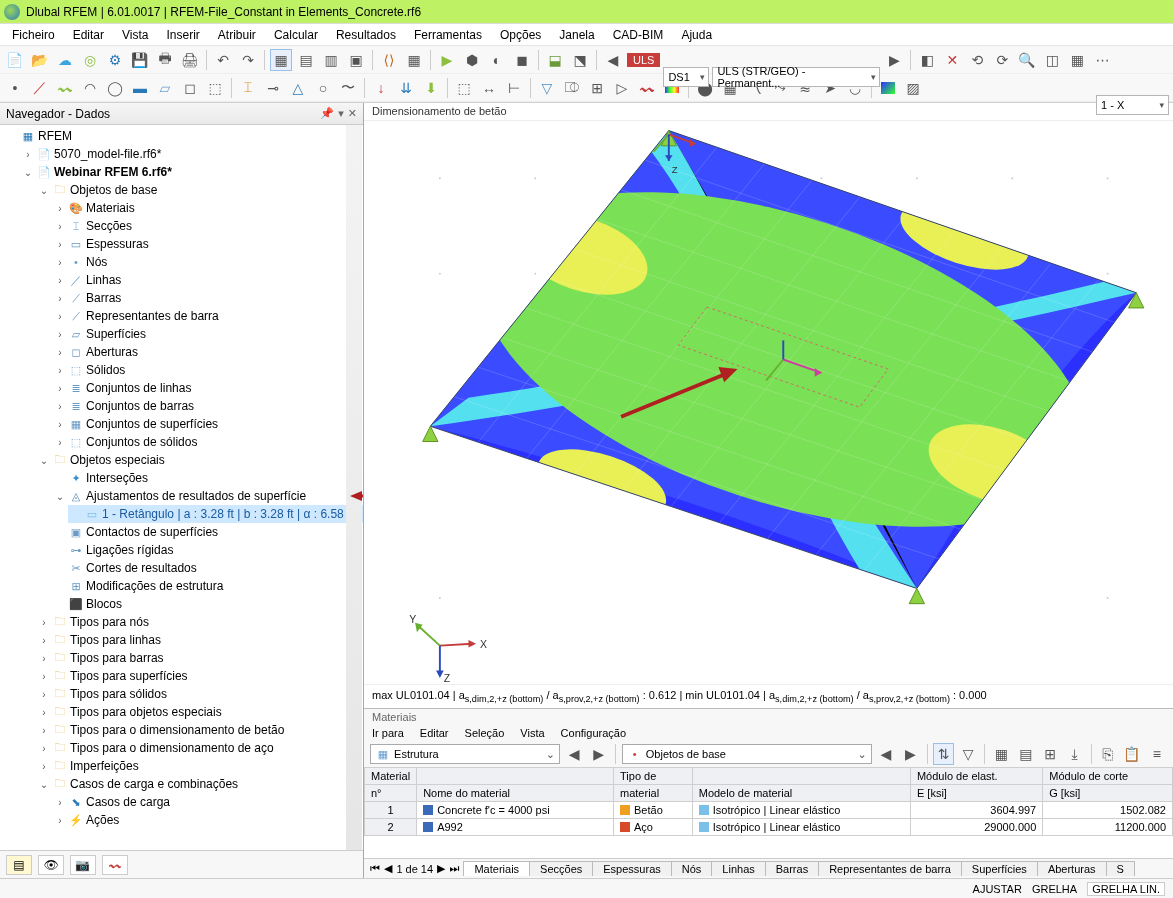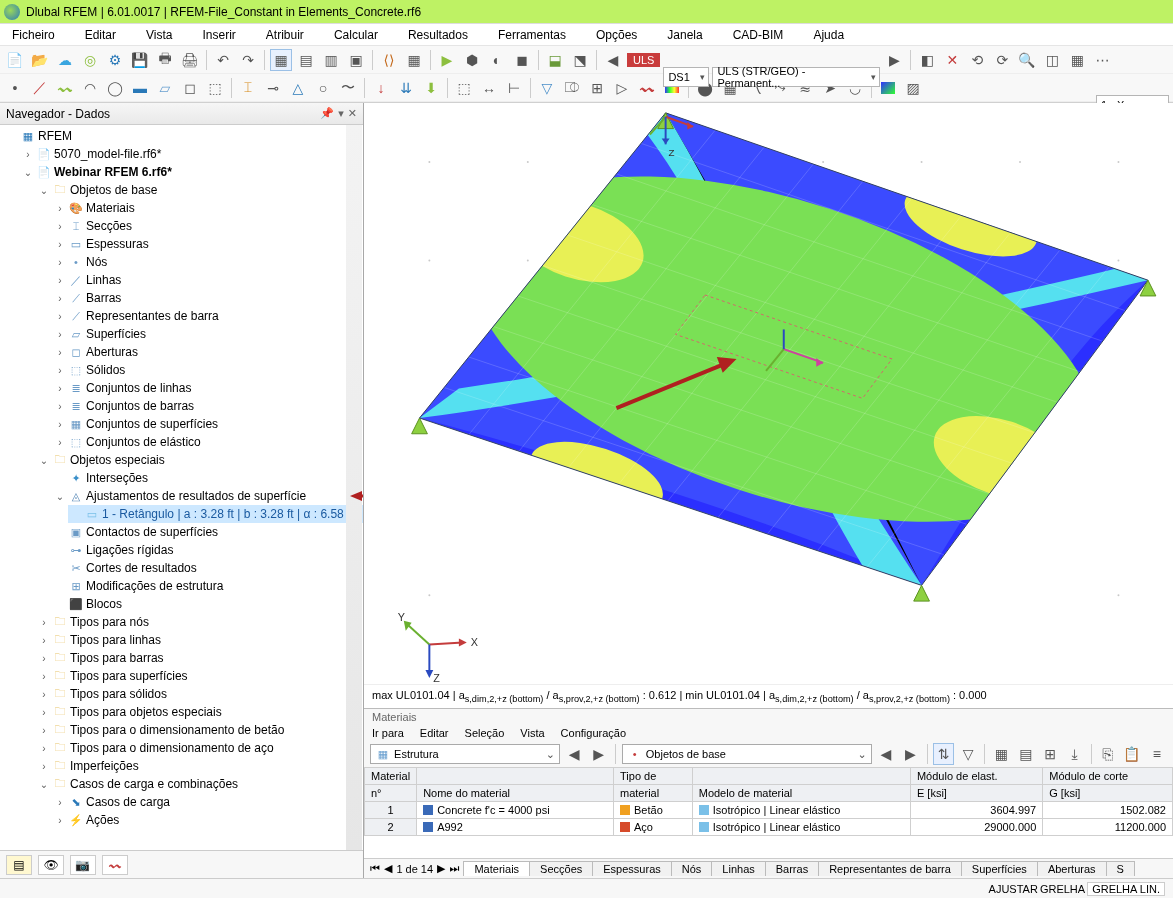--- a/index.html
+++ b/index.html
@@ -1,19 +1,19 @@
 <!DOCTYPE html>
 <html><head>
 <meta charset="utf-8">
 <style>
   * { box-sizing: border-box; font-family: "Segoe UI", Tahoma, sans-serif; }
   body { margin: 0; width: 1173px; height: 898px; overflow: hidden; background: #f0f0f0; color: #000; font-size: 12px; display: flex; flex-direction: column; }
   .titlebar { background: #bef264; height: 24px; display: flex; align-items: center; padding: 0 4px; gap: 6px; border-bottom: 1px solid #ddd;}
   .titlebar .icon { width: 16px; height: 16px; background: radial-gradient(circle at 40% 40%, #9ad85a, #2a79b8); border-radius: 50%; }
-  .menubar { background: #fff; height: 22px; display: flex; align-items: center; padding: 0 4px; gap: 14px; border-bottom: 1px solid #e5e5e5;}
+  .menubar { background: #fff; height: 22px; display: flex; align-items: center; padding: 0 4px; gap: 2px; border-bottom: 1px solid #e5e5e5;}
   .menubar span { padding: 2px 8px; cursor: default; }
   .toolbars { background: #f8f8f8; border-bottom: 1px solid #d0d0d0; }
   .toolbar-row { height: 28px; display: flex; align-items: center; padding: 0 4px; gap: 3px; border-bottom: 1px solid #eee;}
   .tbtn { width: 22px; height: 22px; display: flex; align-items: center; justify-content: center; border: 1px solid transparent; font-size: 14px; color: #555; cursor: pointer; }
   .tsep { width: 1px; height: 20px; background: #ccc; margin: 0 2px; }
   .uls-badge { background: #c93c3c; color: #fff; padding: 1px 6px; font-size: 11px; }
   .combo { height: 20px; border: 1px solid #b5b5b5; background: #fff; padding: 0 18px 0 4px; display: flex; align-items: center; font-size: 11px; position: relative; min-width: 30px; margin-top: 34px;}
   .combo::after { content: "▾"; position: absolute; right: 4px; font-size: 9px; color: #555;}
   .main-split { flex: 1; display: flex; min-height: 0; }
   
@@ -50,21 +50,21 @@
   table.grid th, table.grid td { border: 1px solid #cfcfcf; padding: 1px 6px; text-align: left; height: 17px; white-space: nowrap;}
   table.grid th { background: #eef0f3; font-weight: normal; }
   table.grid th.sub { background: #eef0f3; }
   .rowhead { background: #eef0f3; text-align: center !important; width: 30px;}
   .color-cell { display: flex; align-items: center; gap: 4px;}
   .swatch { width: 10px; height: 10px; display: inline-block;}
   .paginator { display: flex; align-items: center; gap: 4px; padding: 2px 6px; font-size: 11px; border-top: 1px solid #ccc; background: #f7f7f7;}
   .tabstrip { display: flex; flex: 1; overflow: hidden;}
   .tabstrip .tab { border: 1px solid #bbb; border-bottom: none; background: #f1f1f1; padding: 1px 10px; margin-right: -1px; cursor: pointer; font-size: 11px;}
   .tabstrip .tab.active { background: #fff; }
-  .app-status { height: 20px; background: #f7f7f7; border-top: 1px solid #ccc; display: flex; justify-content: flex-end; align-items: center; gap: 2px; padding: 0 8px; font-size: 11px;}
+  .app-status { height: 20px; background: #f7f7f7; border-top: 1px solid #ccc; display: flex; justify-content: flex-end; align-items: center; gap: 10px; padding: 0 8px; font-size: 11px;}
   
   .red-arrow { position: absolute; pointer-events: none; }
   .scroll-hint { position: absolute; right: 1px; top: 0; bottom: 0; width: 16px; background: linear-gradient(#f3f3f3,#e6e6e6);}
 </style>
 </head>
 <body>
 
 <div class="titlebar">
   <span class="icon"></span>
   <span>Dlubal RFEM | 6.01.0017 | RFEM-File_Constant in Elements_Concrete.rf6</span>
@@ -318,21 +318,21 @@
                       <div class="node-row">
                         <span class="twisty">›</span>
                         <span class="ticon" style="color:#6a9ac6">▦</span>
                         <span>Conjuntos de superfícies</span>
                       </div>
                     </div>
                     <div class="node">
                       <div class="node-row">
                         <span class="twisty">›</span>
                         <span class="ticon" style="color:#6a9ac6">⬚</span>
-                        <span>Conjuntos de elástico</span>
+                        <span>Conjuntos de sólidos</span>
                       </div>
                     </div>
                   </div>
               </div>
               <div class="node">
                   <div class="node-row">
                     <span class="twisty">⌄</span>
                     <span class="ticon folder">🗀</span>
                     <span>Objetos especiais</span>
                   </div>
@@ -498,20 +498,21 @@
     </div>
     <div class="nav-footer">
       <div class="tab" style="background:#fff8d0">▤</div>
       <div class="tab">👁</div>
       <div class="tab">📷</div>
       <div class="tab" style="color:#c43c3c">〰</div>
     </div>
   </div>
 
   <div class="right-pane">
+    <div class="view-title">Dimensionamento de betão</div>
     <div class="viewport">
       <svg class="model" viewBox="0 0 809 590">
 
         <g fill="#c9c9c9">
           <circle cx="60" cy="60" r="1"></circle>
             <circle cx="160" cy="60" r="1"></circle>
             <circle cx="260" cy="60" r="1"></circle>
             <circle cx="360" cy="60" r="1"></circle>
             <circle cx="460" cy="60" r="1"></circle>
             <circle cx="560" cy="60" r="1"></circle>

